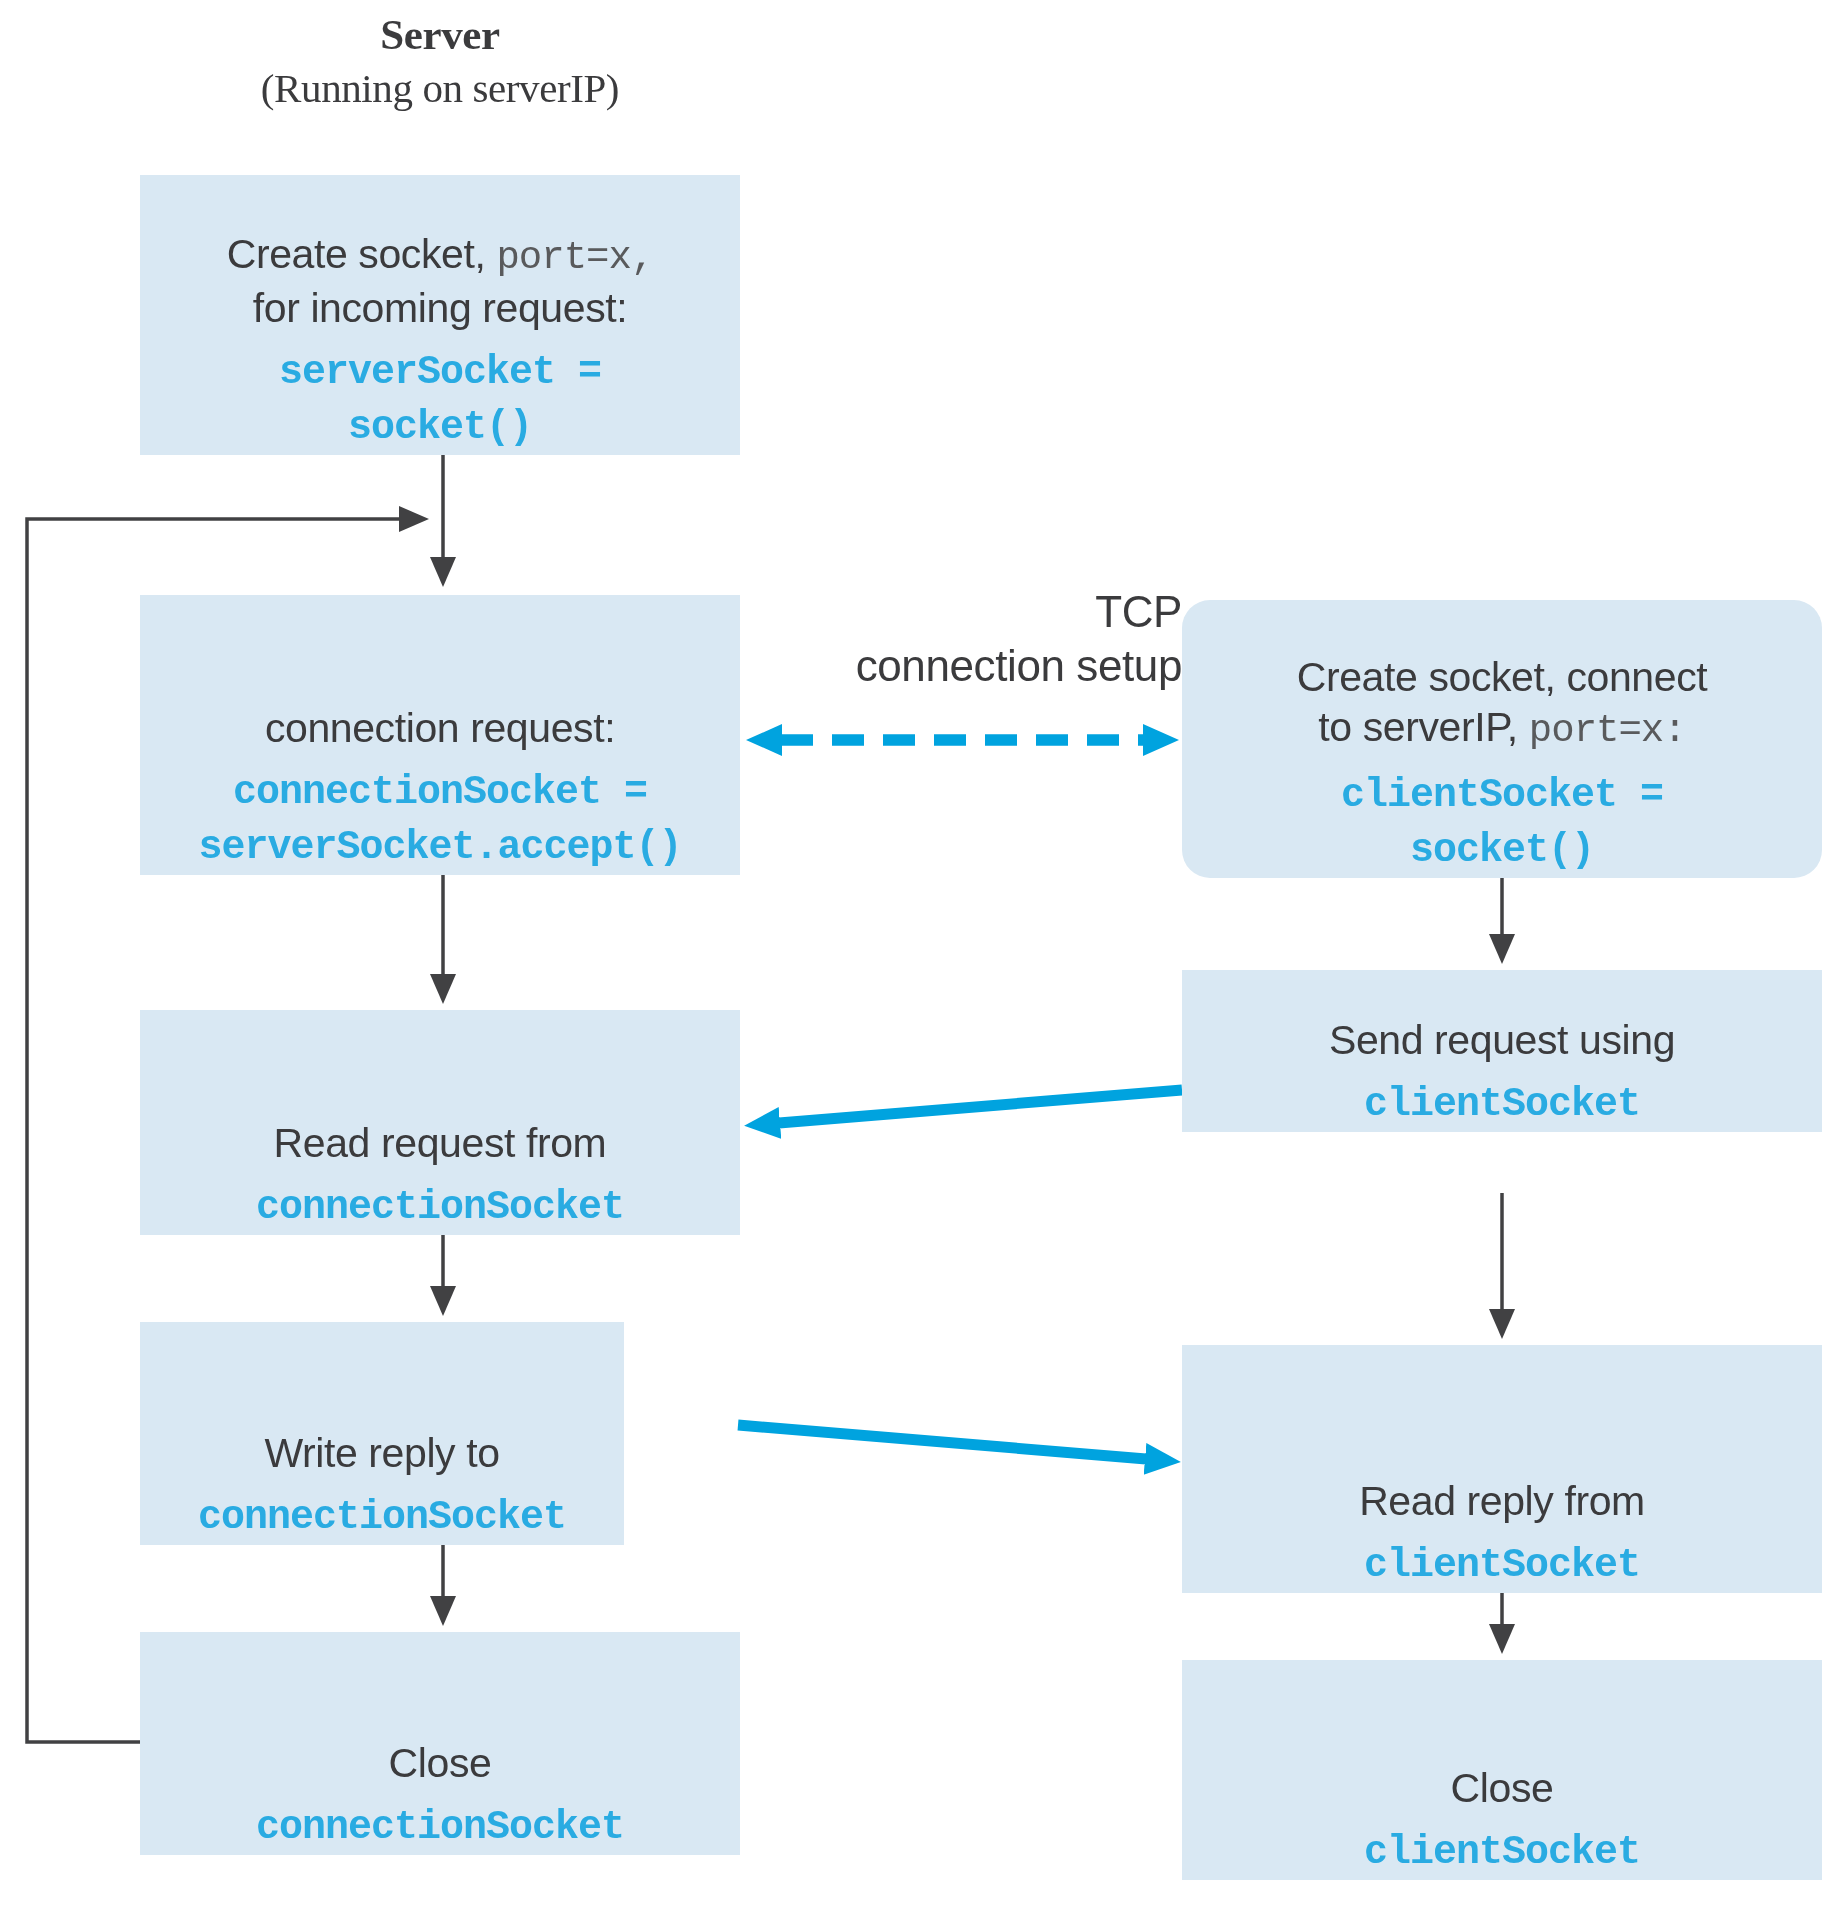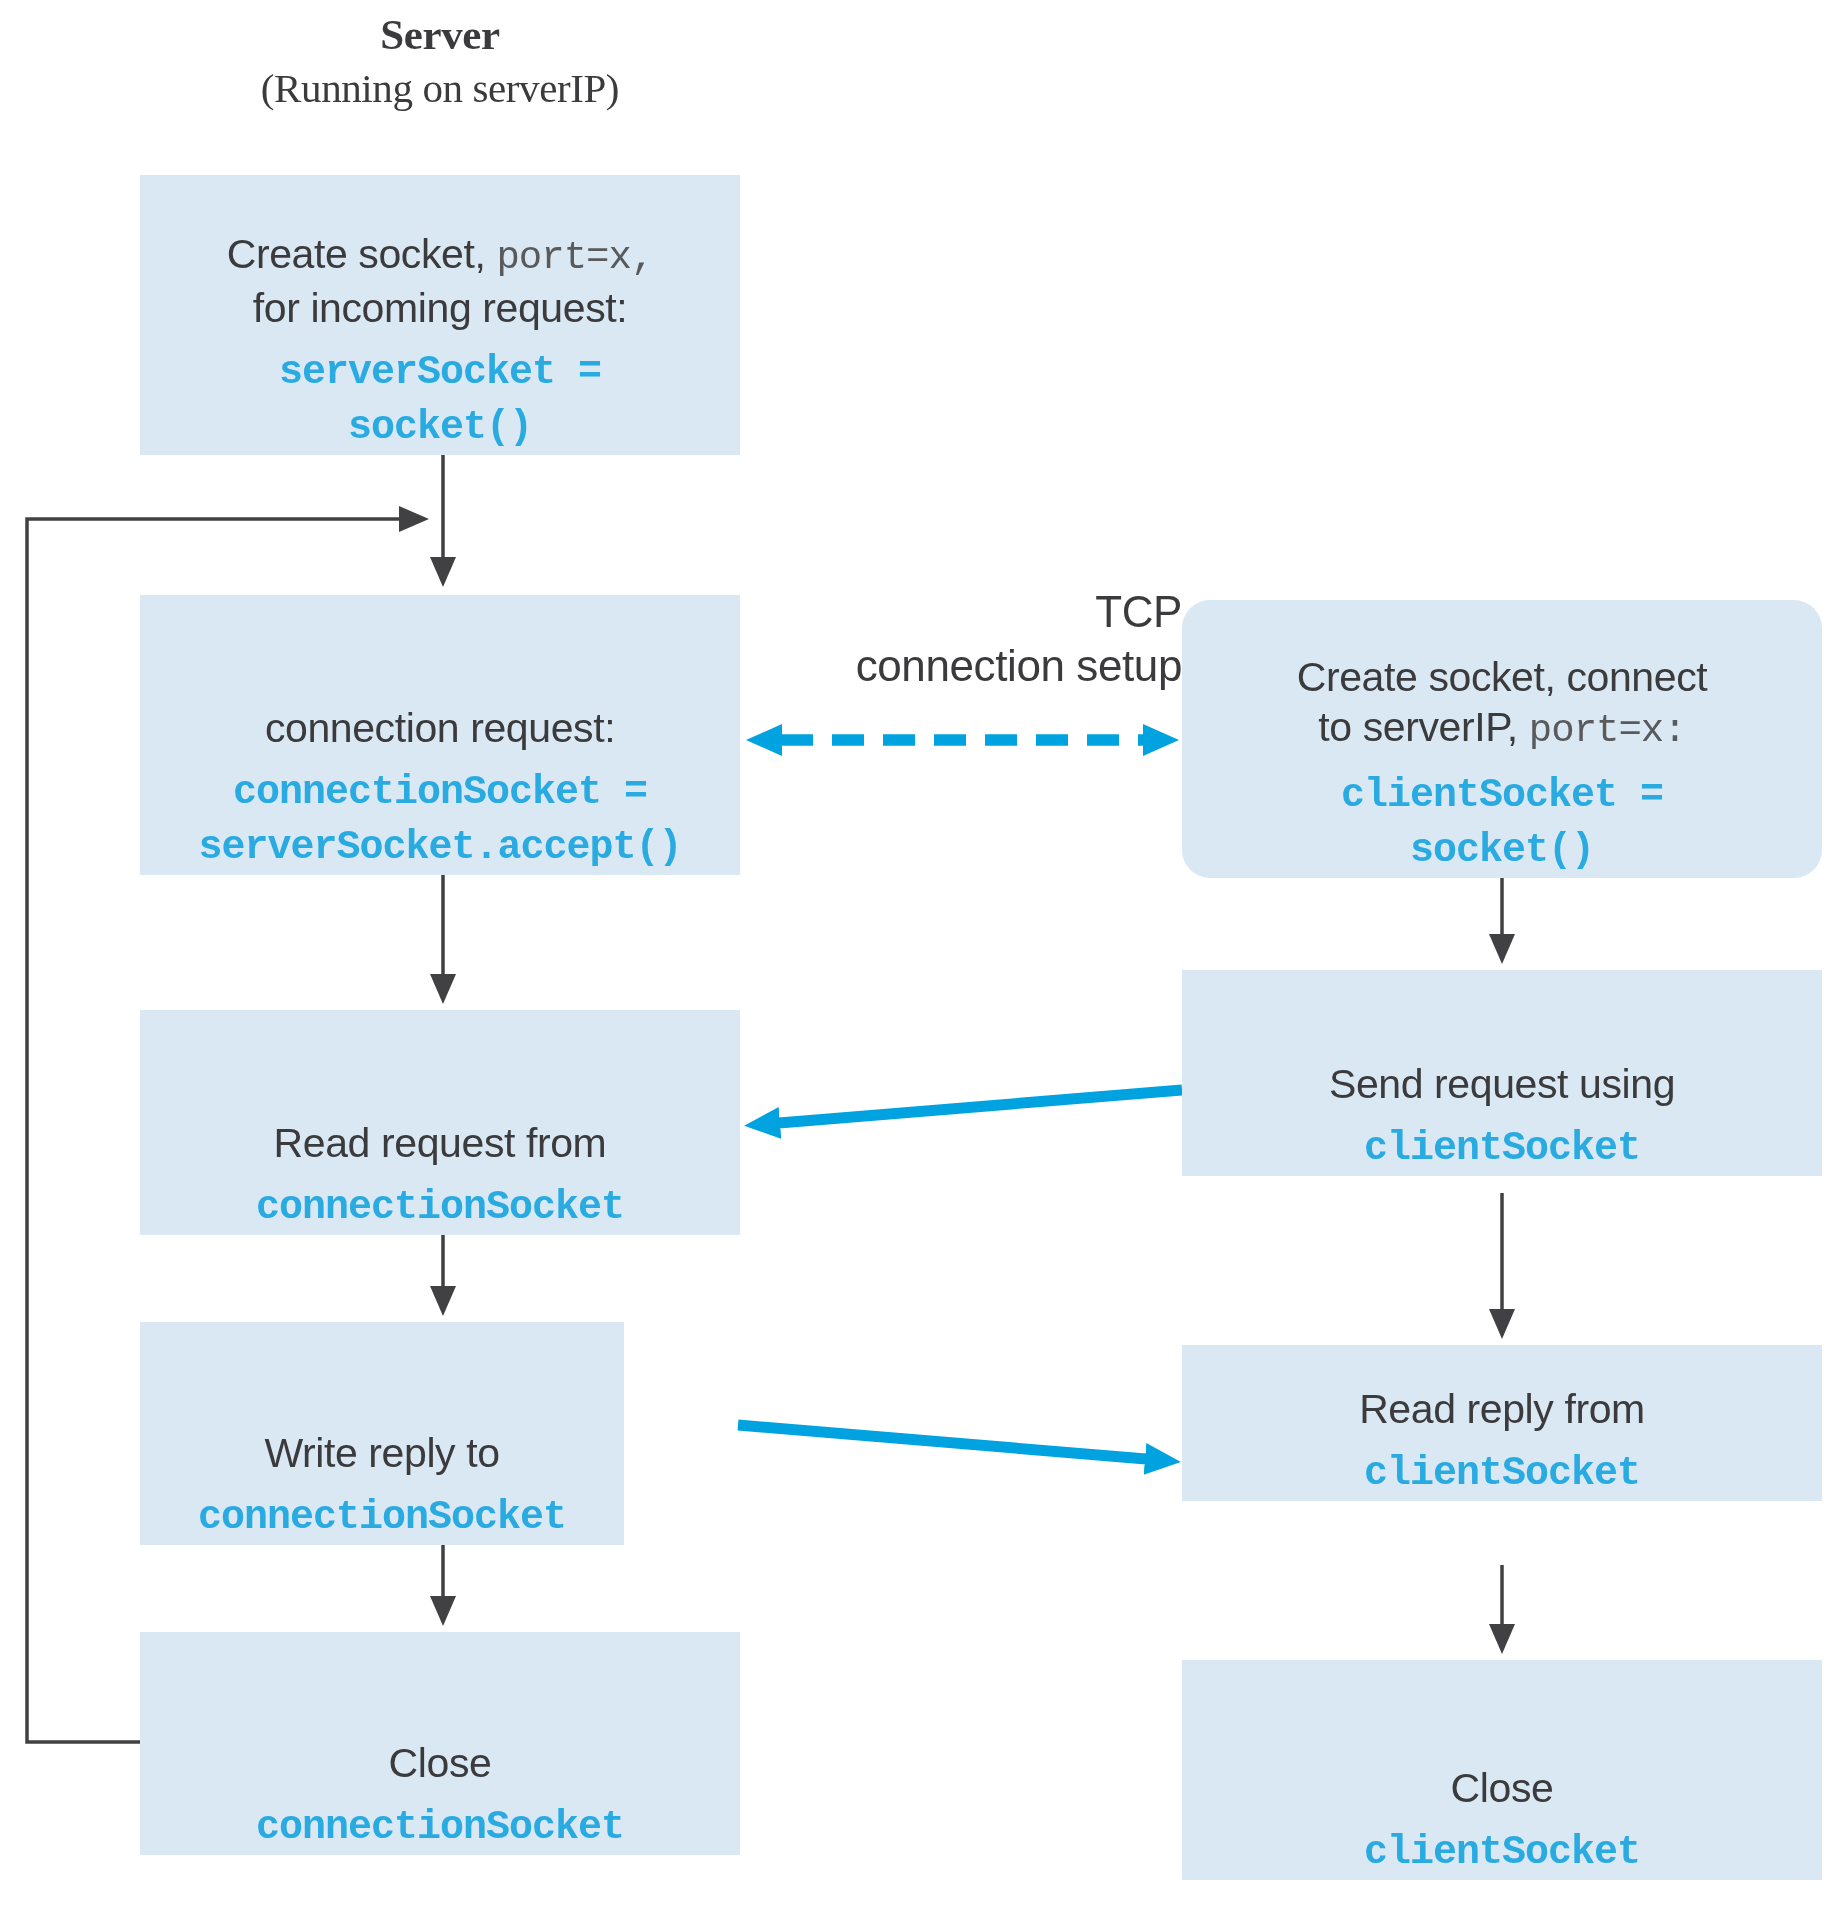--- a/index.html
+++ b/index.html
@@ -144,28 +144,28 @@
 
   <div class="box" style="left:1182px;top:600px;width:640px;height:278px;border-radius:28px;">
     <div class="t">Create socket, connect</div>
     <div class="t"><span>to serverIP, </span><span class="mono-inline">port=x:</span></div>
     <div class="code">
       <div>clientSocket =</div>
       <div>socket()</div>
     </div>
   </div>
 
-  <div class="box" style="left:1182px;top:970px;width:640px;height:206px;">
+  <div class="box" style="left:1182px;top:970px;width:640px;height:162px;">
     <div class="t">Send request using</div>
     <div class="code">
       <div>clientSocket</div>
     </div>
   </div>
 
-  <div class="box" style="left:1182px;top:1345px;width:640px;height:156px;">
+  <div class="box" style="left:1182px;top:1345px;width:640px;height:248px;">
     <div class="t">Read reply from</div>
     <div class="code">
       <div>clientSocket</div>
     </div>
   </div>
 
   <div class="box" style="left:1182px;top:1660px;width:640px;height:220px;">
     <div class="t">Close</div>
     <div class="code">
       <div>clientSocket</div>

